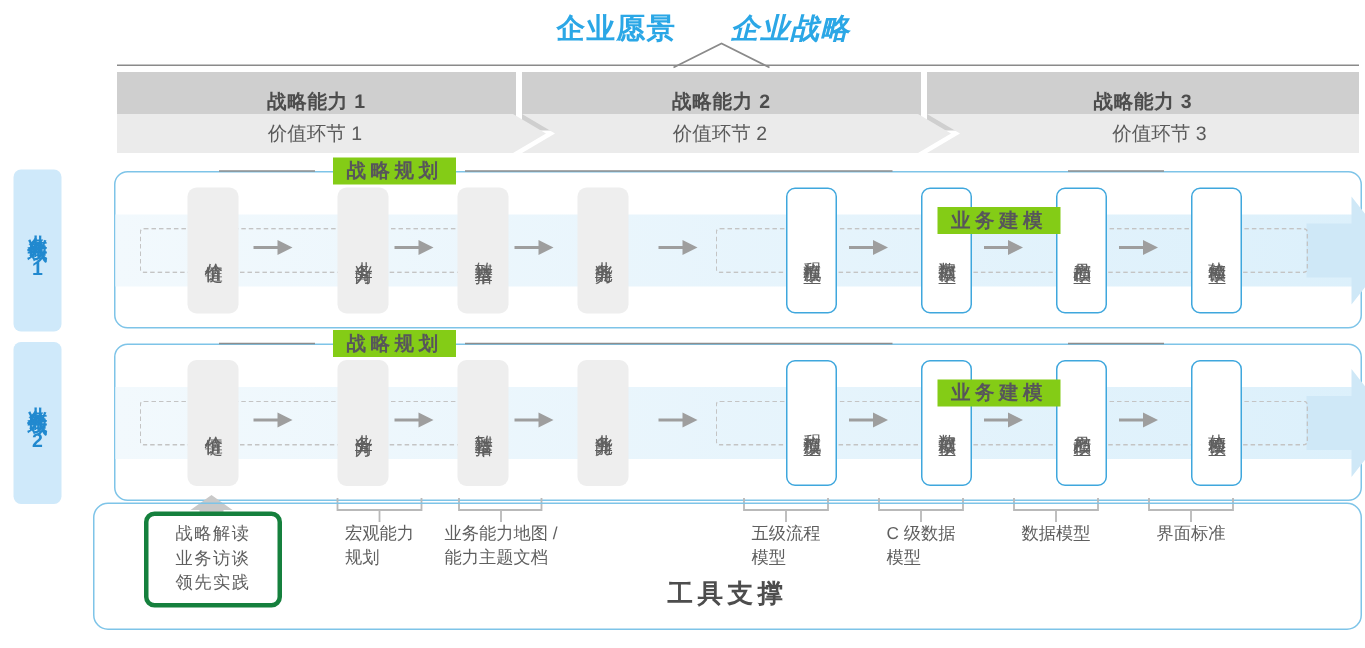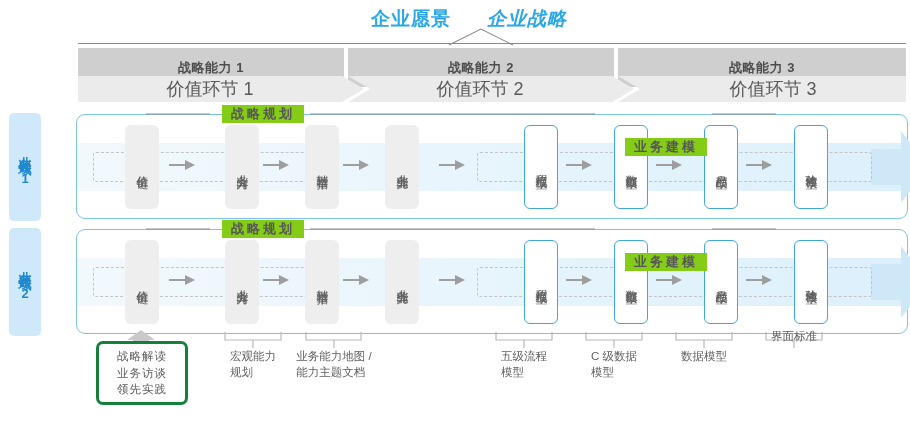--- a/index.html
+++ b/index.html
@@ -85,21 +85,21 @@
   }
   #chev-3 .chev-shape{
     clip-path:polygon(0 0, 100% 0, 100% 100%, 0 100%, 22px 50%);
   }
   .chev-label{
     position:absolute;
     inset:0;
     display:flex;
     align-items:center;
     justify-content:center;
-    font-size:18px;
+    font-size:13px;
     color:#5a5a5a;
     padding-right:22px;
     box-sizing:border-box;
   }
   #chev-3 .chev-label{ padding-right:0; padding-left:22px; }
 
   
   .domain-tab{
     position:absolute;
     left:9px;
@@ -473,20 +473,23 @@
 
     <path d="M496 2 L496 10 L552 10 L552 2 M524 10 L524 18" fill="none" stroke="#b9b9b9" stroke-width="1.2"></path>
 
     <path d="M586 2 L586 10 L642 10 L642 2 M614 10 L614 18" fill="none" stroke="#b9b9b9" stroke-width="1.2"></path>
 
     <path d="M676 2 L676 10 L732 10 L732 2 M704 10 L704 18" fill="none" stroke="#b9b9b9" stroke-width="1.2"></path>
 
     <path d="M766 2 L766 10 L822 10 L822 2 M794 10 L794 18" fill="none" stroke="#b9b9b9" stroke-width="1.2"></path>
   </svg>
 
+  <div id="tool-panel">
+    <div id="tool-title">工具支撑</div>
+  </div>
 
   <div class="foot-box" style="left:142px; top:341px; width:92px;">
     <div>战略解读</div>
     <div>业务访谈</div>
     <div>领先实践</div>
   </div>
 
   <div class="foot-label" style="left:253px; top:348px;">
     <div>宏观能力</div>
     <div>规划</div>
@@ -499,17 +502,17 @@
     <div>五级流程</div>
     <div>模型</div>
   </div>
   <div class="foot-label" style="left:614px; top:348px;">
     <div>C 级数据</div>
     <div>模型</div>
   </div>
   <div class="foot-label" style="left:704px; top:348px;">
     <div>数据模型</div>
   </div>
-  <div class="foot-label" style="left:794px; top:328px;">
+  <div class="foot-label" style="left:794px; top:348px;">
     <div>界面标准</div>
   </div>
 
 </div>
 
 </body></html>

